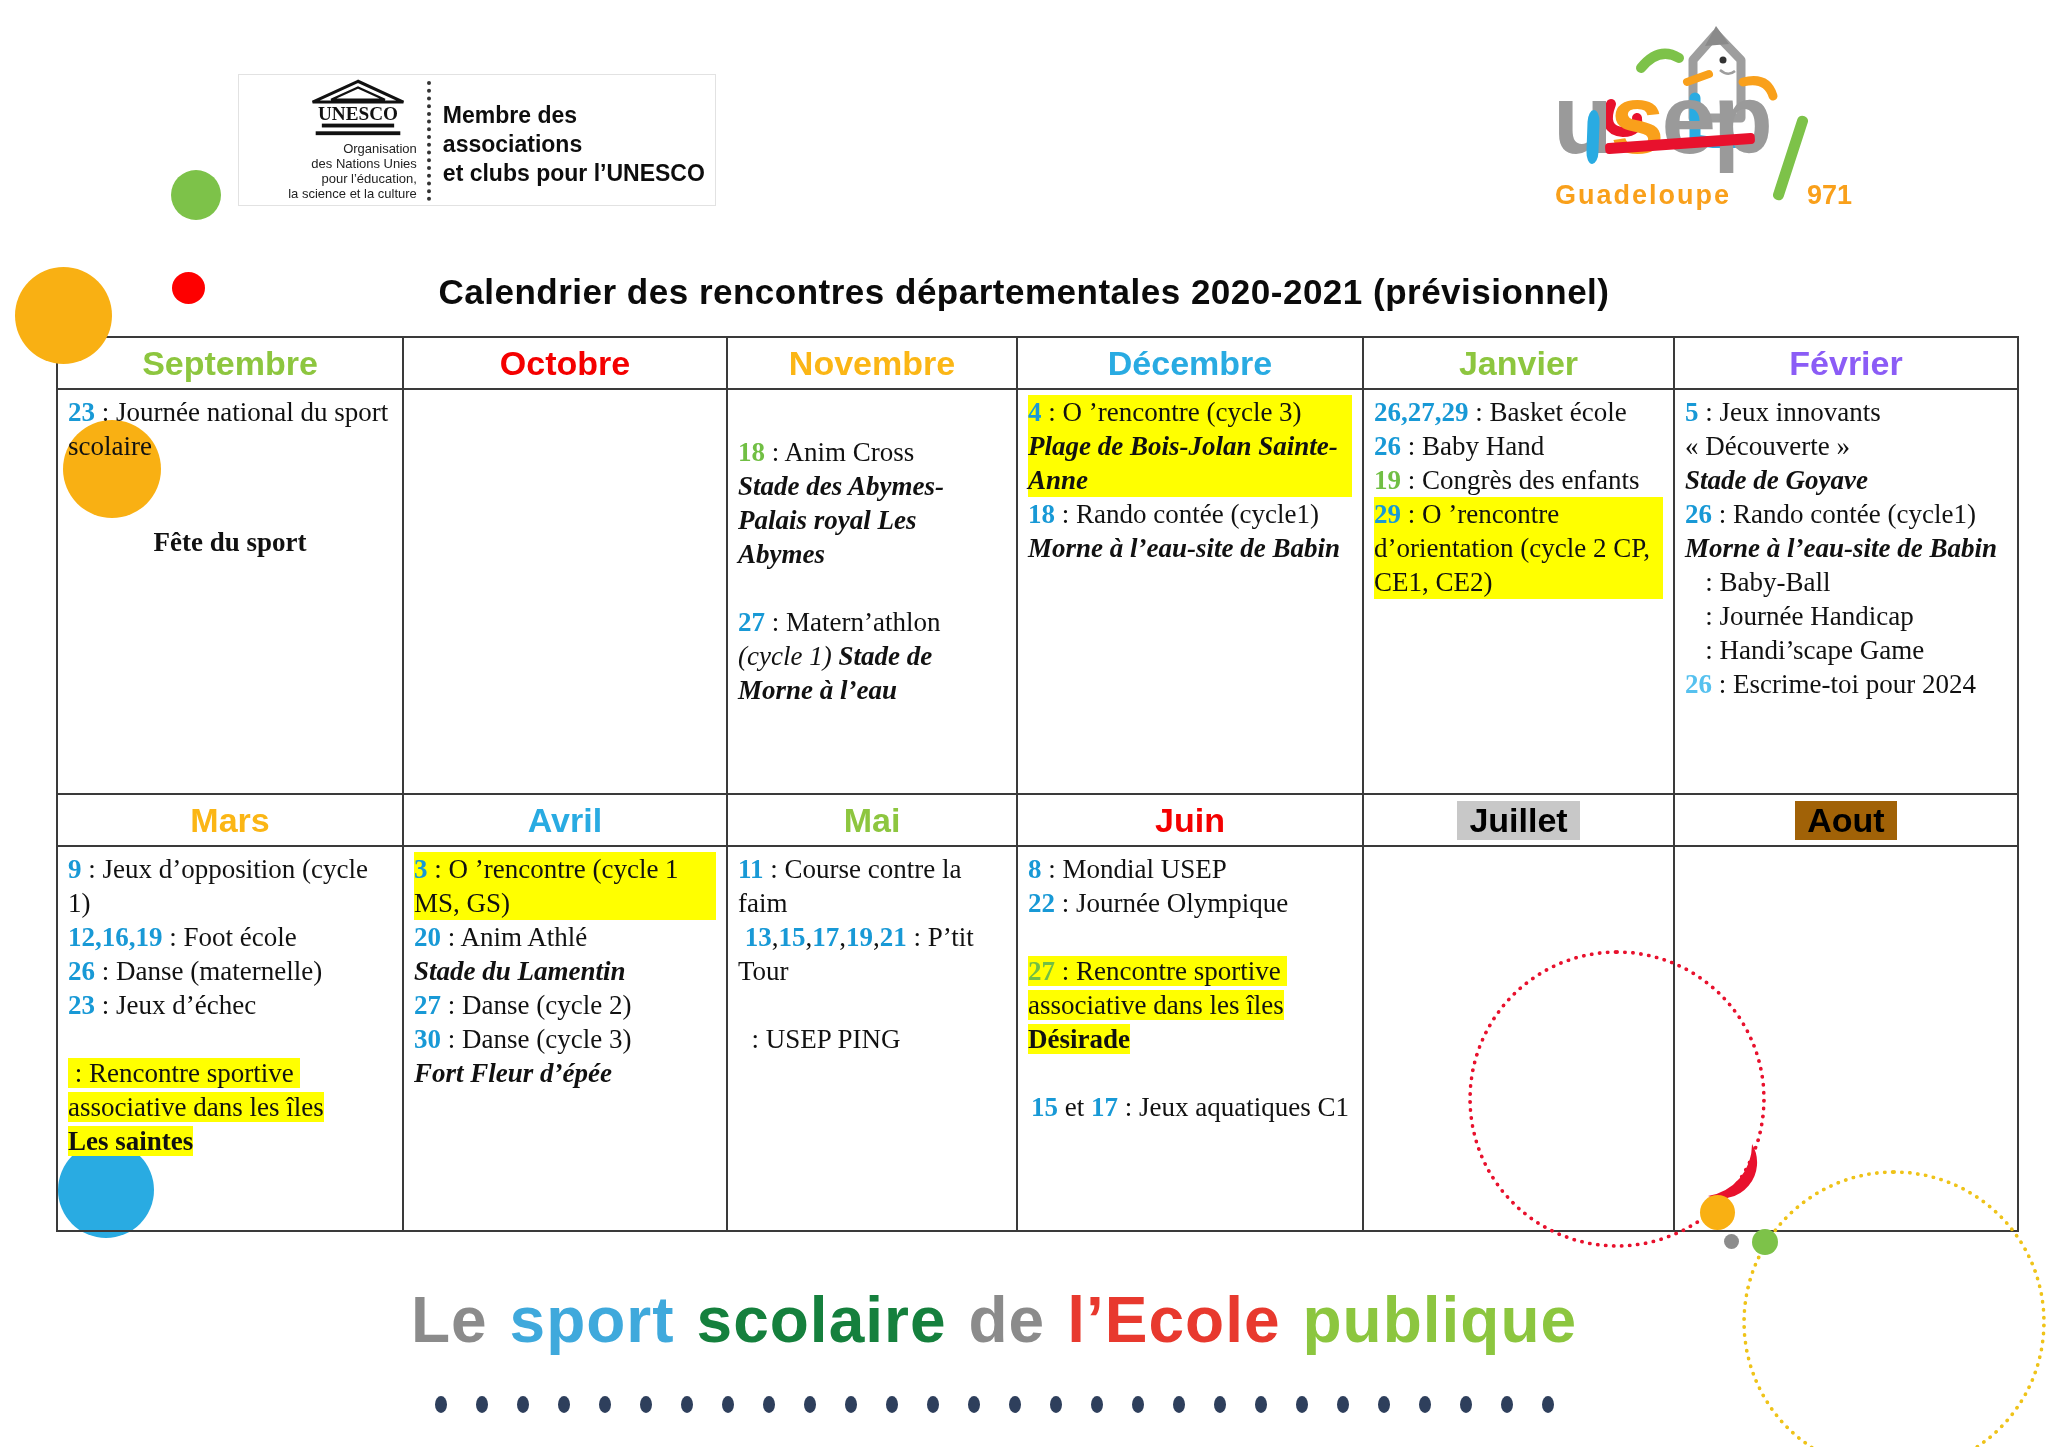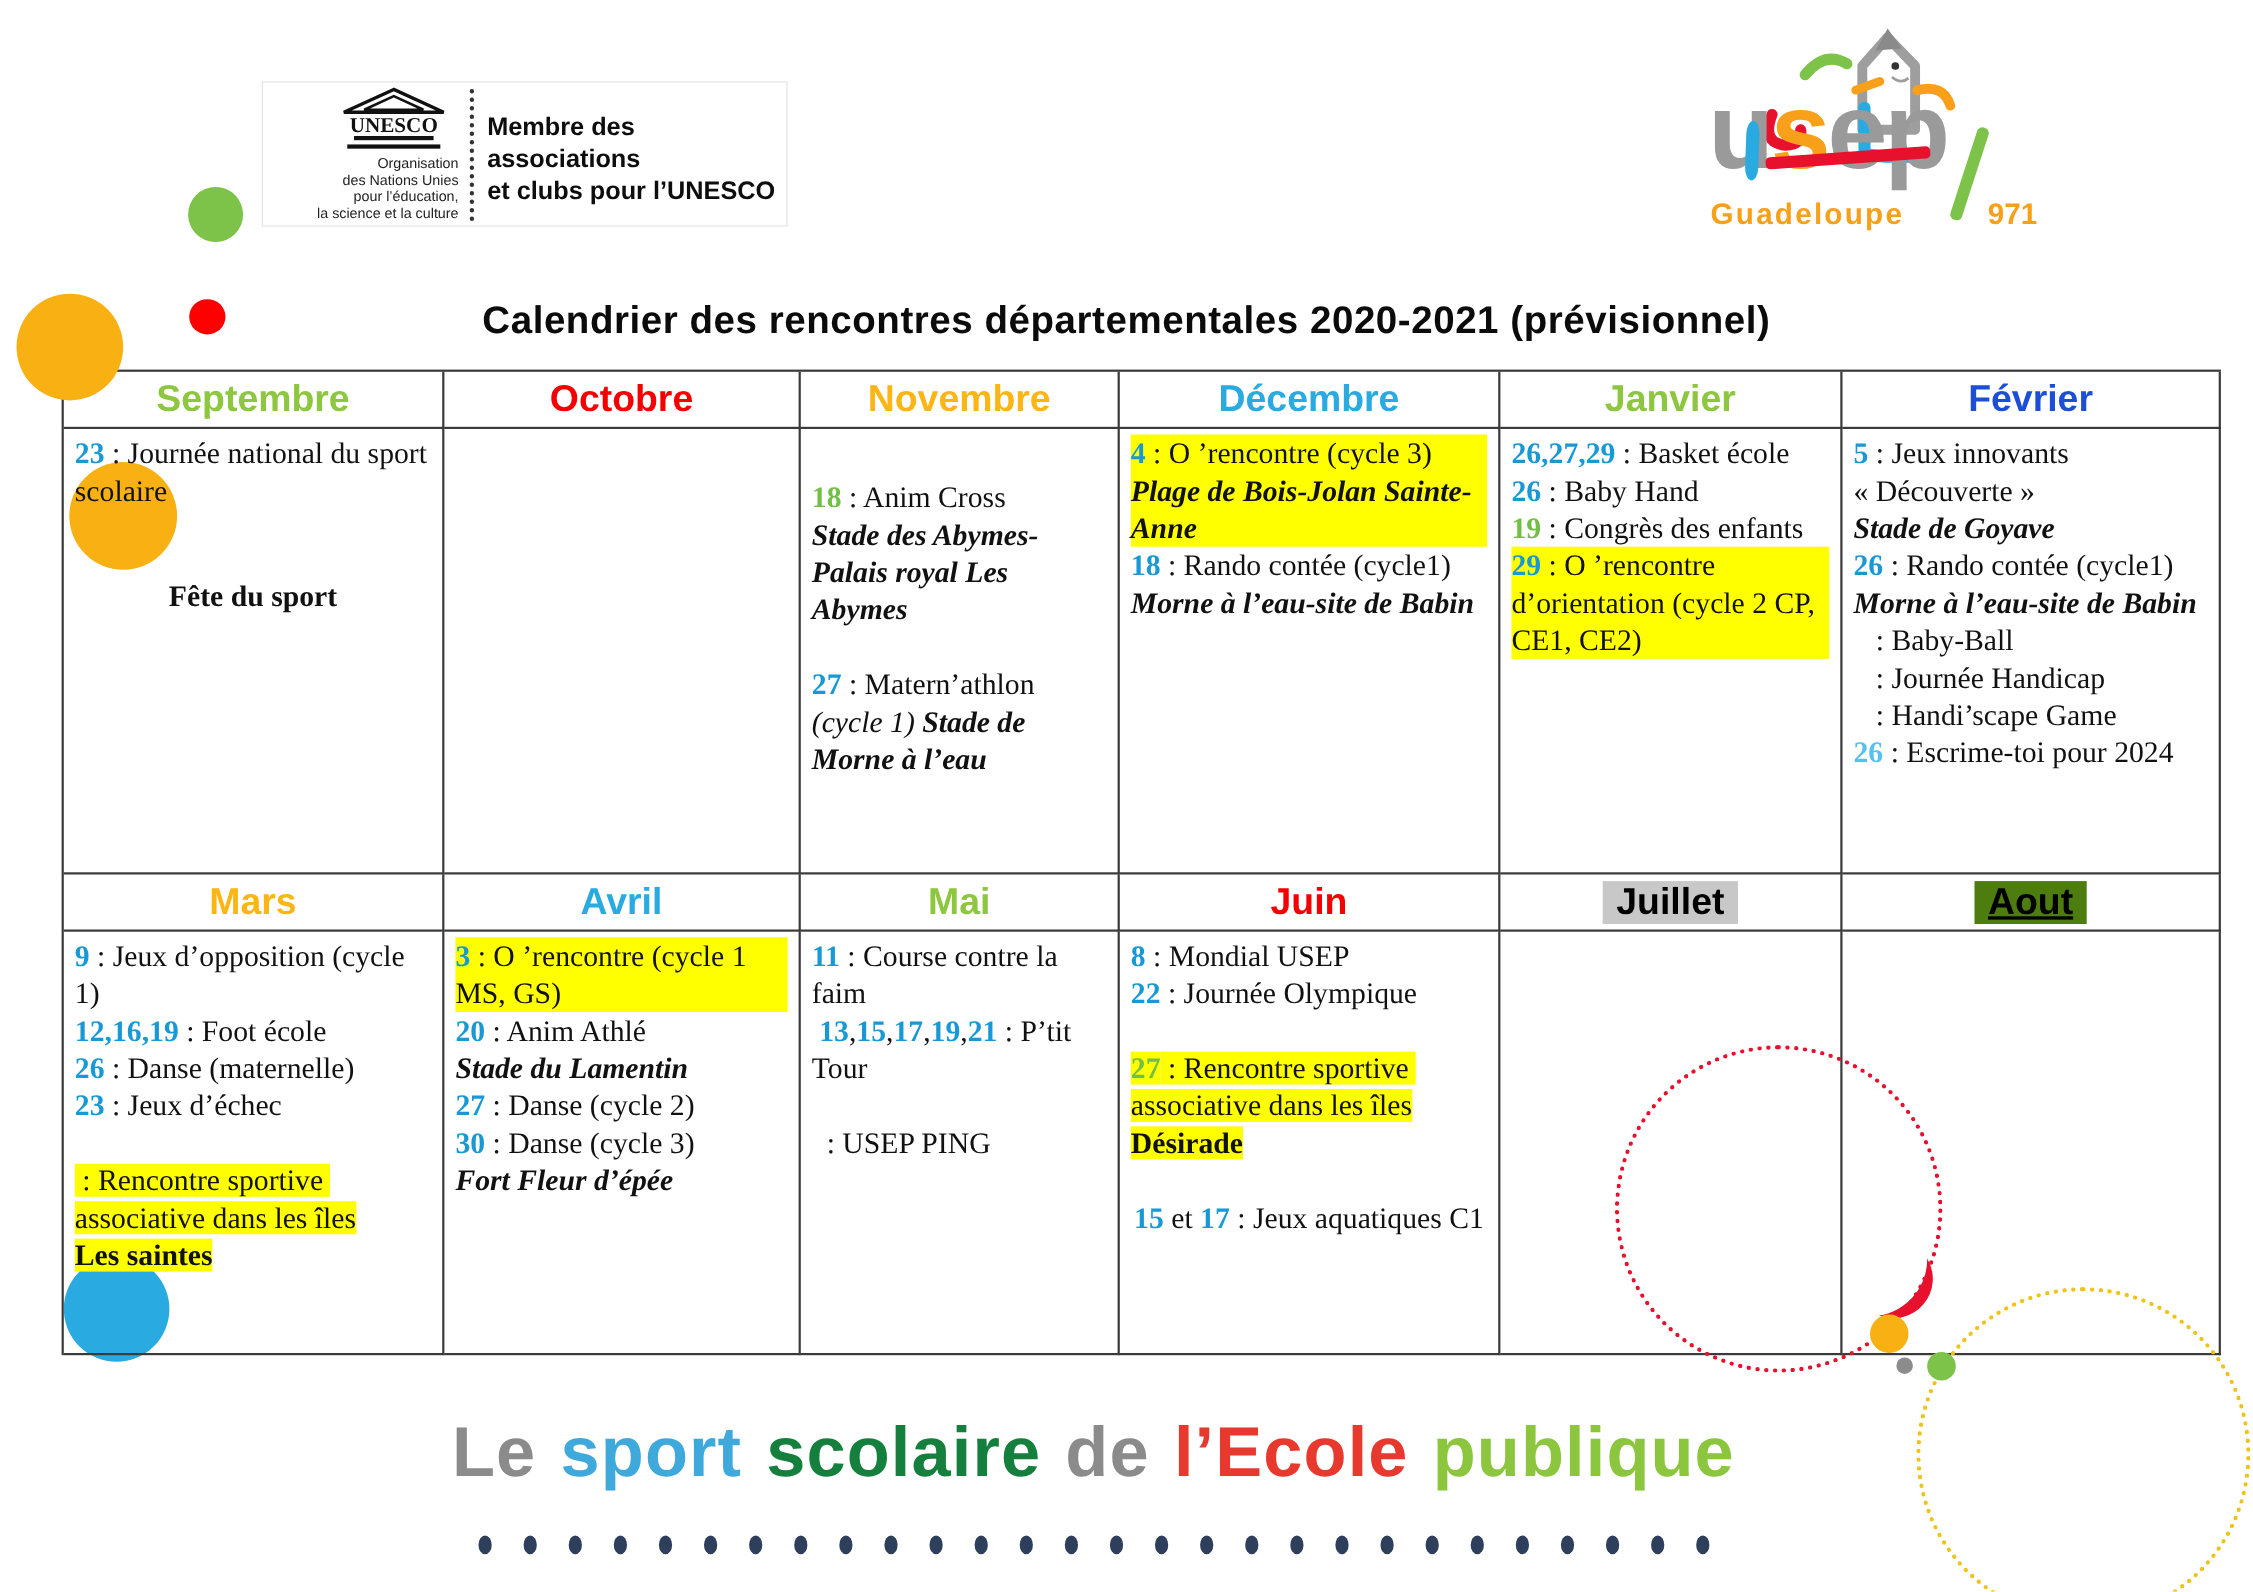--- a/index.html
+++ b/index.html
@@ -153,21 +153,21 @@
       <div class="cell head">
         <span class="mname" style="color: rgb(251, 182, 21);">Novembre</span>
       </div>
       <div class="cell head">
         <span class="mname" style="color: rgb(41, 171, 226);">Décembre</span>
       </div>
       <div class="cell head">
         <span class="mname" style="color: rgb(141, 198, 63);">Janvier</span>
       </div>
       <div class="cell head">
-        <span class="mname" style="color: #1d4ed8;">Février</span>
+        <span class="mname" style="color: #8b5cf6;">Février</span>
       </div>
       <div class="cell body">
         <p class="event"><span class="b c-blue">23</span><span> : Journée national du sport scolaire</span></p>
         <p class="event" style="margin-top: 62px; text-align: center;"><span class="b">Fête du sport</span></p>
       </div>
       <div class="cell body"></div>
       <div class="cell body">
         <p class="event" style="margin-top: 40px;"><span class="b c-green">18</span><span> : Anim Cross</span></p>
         <p class="event"><span class="b i">Stade des Abymes-Palais royal Les Abymes</span></p>
         <p class="event" style="margin-top: 34px;"><span class="b c-blue">27</span><span> : Matern’athlon</span></p>
@@ -203,21 +203,21 @@
       <div class="cell head">
         <span class="mname" style="color: rgb(141, 198, 63);">Mai</span>
       </div>
       <div class="cell head">
         <span class="mname" style="color: rgb(244, 0, 0);">Juin</span>
       </div>
       <div class="cell head">
         <span class="mname" style="color: rgb(0, 0, 0); background: rgb(200, 200, 200);">Juillet</span>
       </div>
       <div class="cell head">
-        <span class="mname" style="color: rgb(0, 0, 0); background: #4d7c0f; text-decoration: underline;">Aout</span>
+        <span class="mname" style="color: rgb(0, 0, 0); background: #a16207;">Aout</span>
       </div>
       <div class="cell body">
         <p class="event"><span class="b c-blue">9</span><span> : Jeux d’opposition (cycle 1)</span></p>
         <p class="event"><span class="b c-blue">12,16,19</span><span> : Foot école</span></p>
         <p class="event"><span class="b c-blue">26</span><span> : Danse (maternelle)</span></p>
         <p class="event"><span class="b c-blue">23</span><span> : Jeux d’échec</span></p>
         <p class="event" style="margin-top: 34px;"><span class="hl">&nbsp;: Rencontre sportive associative dans les îles</span><br><span class="b hl">Les saintes</span></p>
       </div>
       <div class="cell body">
         <p class="event blockhl"><span class="b c-blue">3</span><span> : O ’rencontre (cycle 1</span><br><span>MS, GS)</span></p>

